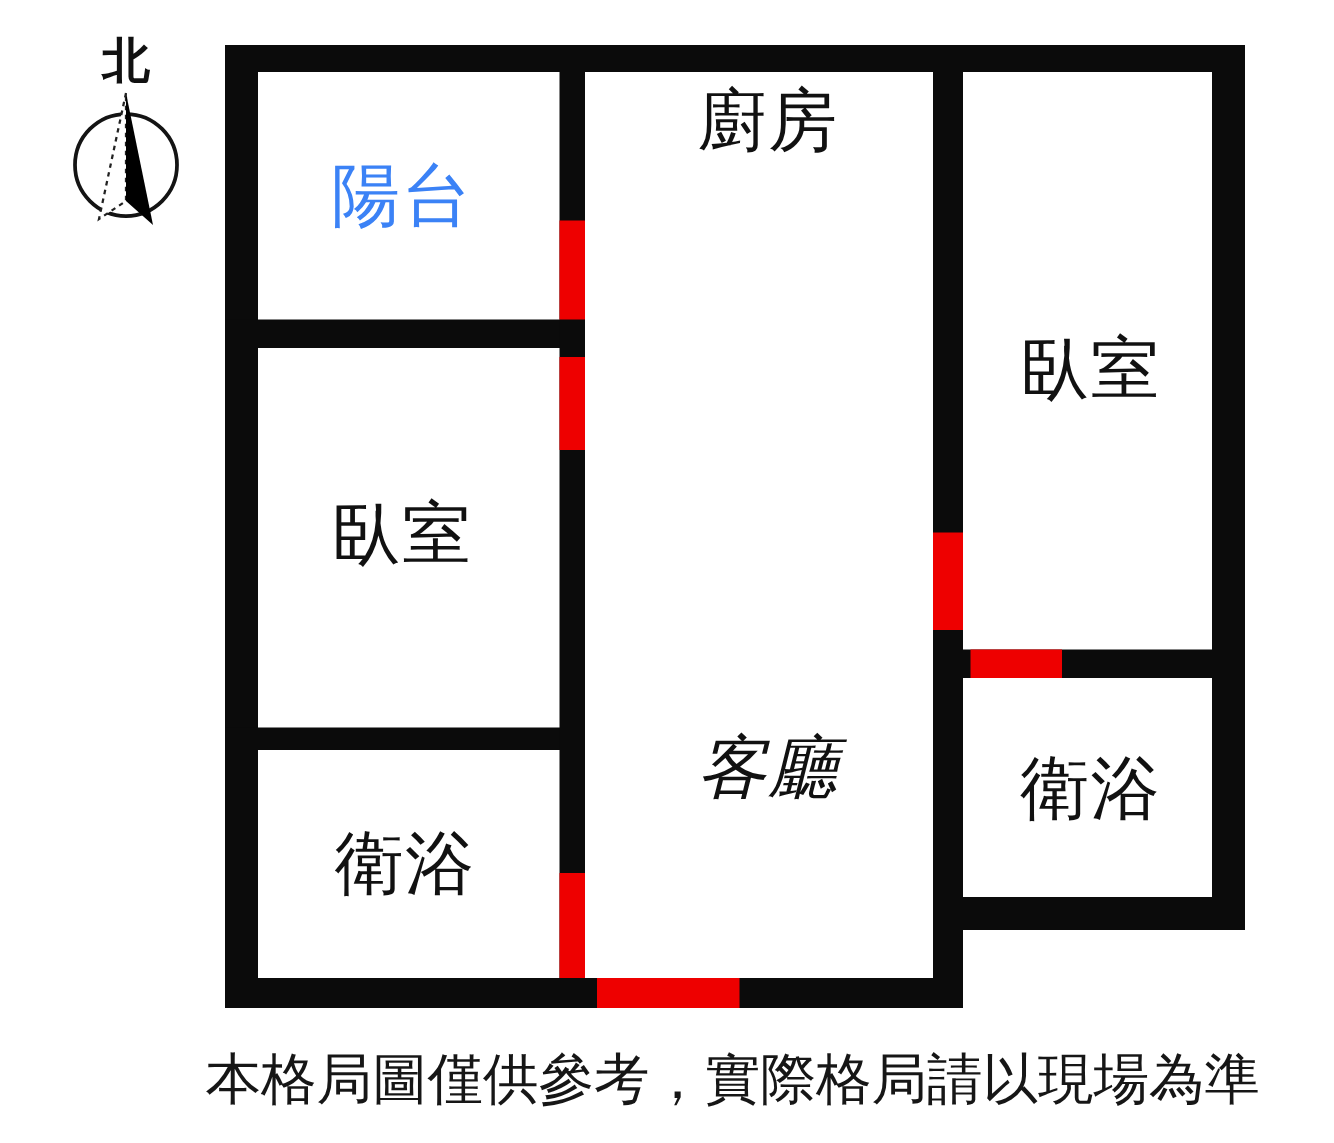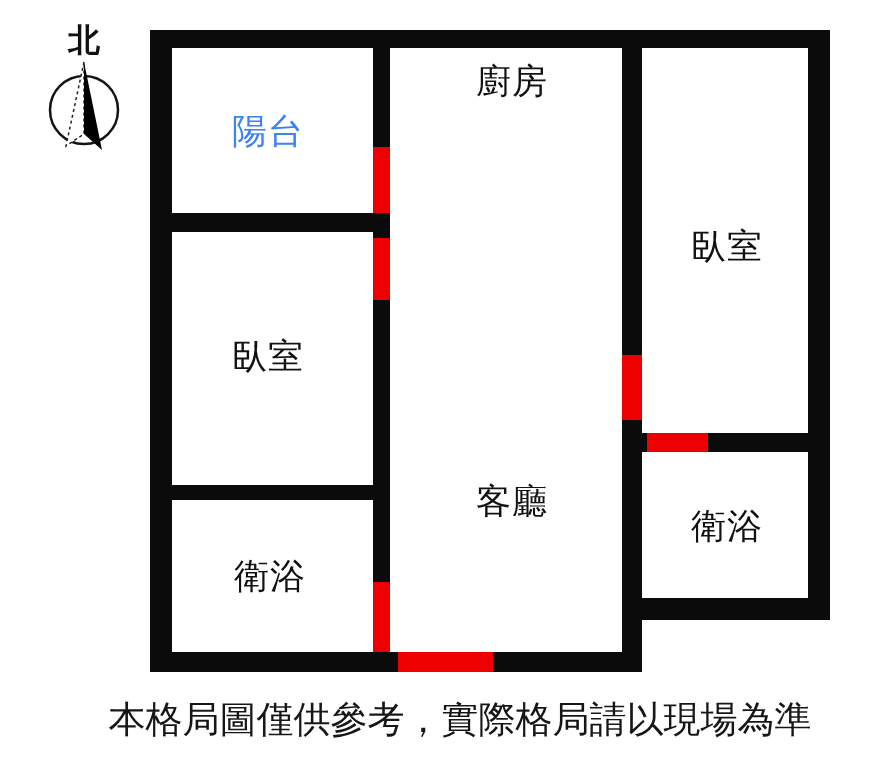--- a/index.html
+++ b/index.html
@@ -8,21 +8,21 @@
     width:889px;height:762px;
     background:#ffffff;
     overflow:hidden;
     font-family:"Liberation Sans", sans-serif;
   }
   .wall{position:absolute;}
   .door{position:absolute;}
   .room-label{
     position:absolute;
     transform:translate(-50%,-50%);
-    font-size:35px;
+    font-size:46px;
     line-height:1;
     color:#111111;
     white-space:nowrap;
     letter-spacing:1px;
   }
   .compass{
     position:absolute;
     left:42px;top:24px;
     width:84px;
     text-align:center;
@@ -32,21 +32,21 @@
     font-weight:bold;
     color:#111111;
     line-height:1;
     margin-bottom:2px;
   }
   .disclaimer{
     position:absolute;
     left:80px;
     top:698px;
     width:760px;
-    text-align:center;
+    text-align:right;
     font-size:37px;
     line-height:1.2;
     color:#161616;
     white-space:nowrap;
   }
 </style>
 </head>
 <body>
 
 <div class="canvas">
@@ -74,20 +74,20 @@
       <div class="door" style="left: 373px; top: 147px; width: 17px; height: 66px; background: rgb(238, 0, 0);"></div>
       <div class="door" style="left: 373px; top: 238px; width: 17px; height: 62px; background: rgb(238, 0, 0);"></div>
       <div class="door" style="left: 373px; top: 582px; width: 17px; height: 70px; background: rgb(238, 0, 0);"></div>
       <div class="door" style="left: 398px; top: 652px; width: 95px; height: 20px; background: rgb(238, 0, 0);"></div>
       <div class="door" style="left: 622px; top: 355px; width: 20px; height: 65px; background: rgb(238, 0, 0);"></div>
       <div class="door" style="left: 647px; top: 433px; width: 61px; height: 19px; background: rgb(238, 0, 0);"></div>
       <div class="room-label" style="left: 268px; top: 130px; color: #3b82f6;">陽台</div>
       <div class="room-label" style="left: 512px; top: 80px; color: rgb(17, 17, 17);">廚房</div>
       <div class="room-label" style="left: 268px; top: 355px; color: rgb(17, 17, 17);">臥室</div>
       <div class="room-label" style="left: 727px; top: 245px; color: rgb(17, 17, 17);">臥室</div>
-      <div class="room-label" style="left: 512px; top: 500px; color: rgb(17, 17, 17);">客廳</div>
+      <div class="room-label" style="left: 512px; top: 511px; color: rgb(17, 17, 17); font-style: italic;">客廳</div>
       <div class="room-label" style="left: 270px; top: 575px; color: rgb(17, 17, 17);">衛浴</div>
       <div class="room-label" style="left: 727px; top: 525px; color: rgb(17, 17, 17);">衛浴</div>
     </div>
 
   <div class="disclaimer">本格局圖僅供參考，實際格局請以現場為準</div>
 
 </div>
 
 </body></html>

